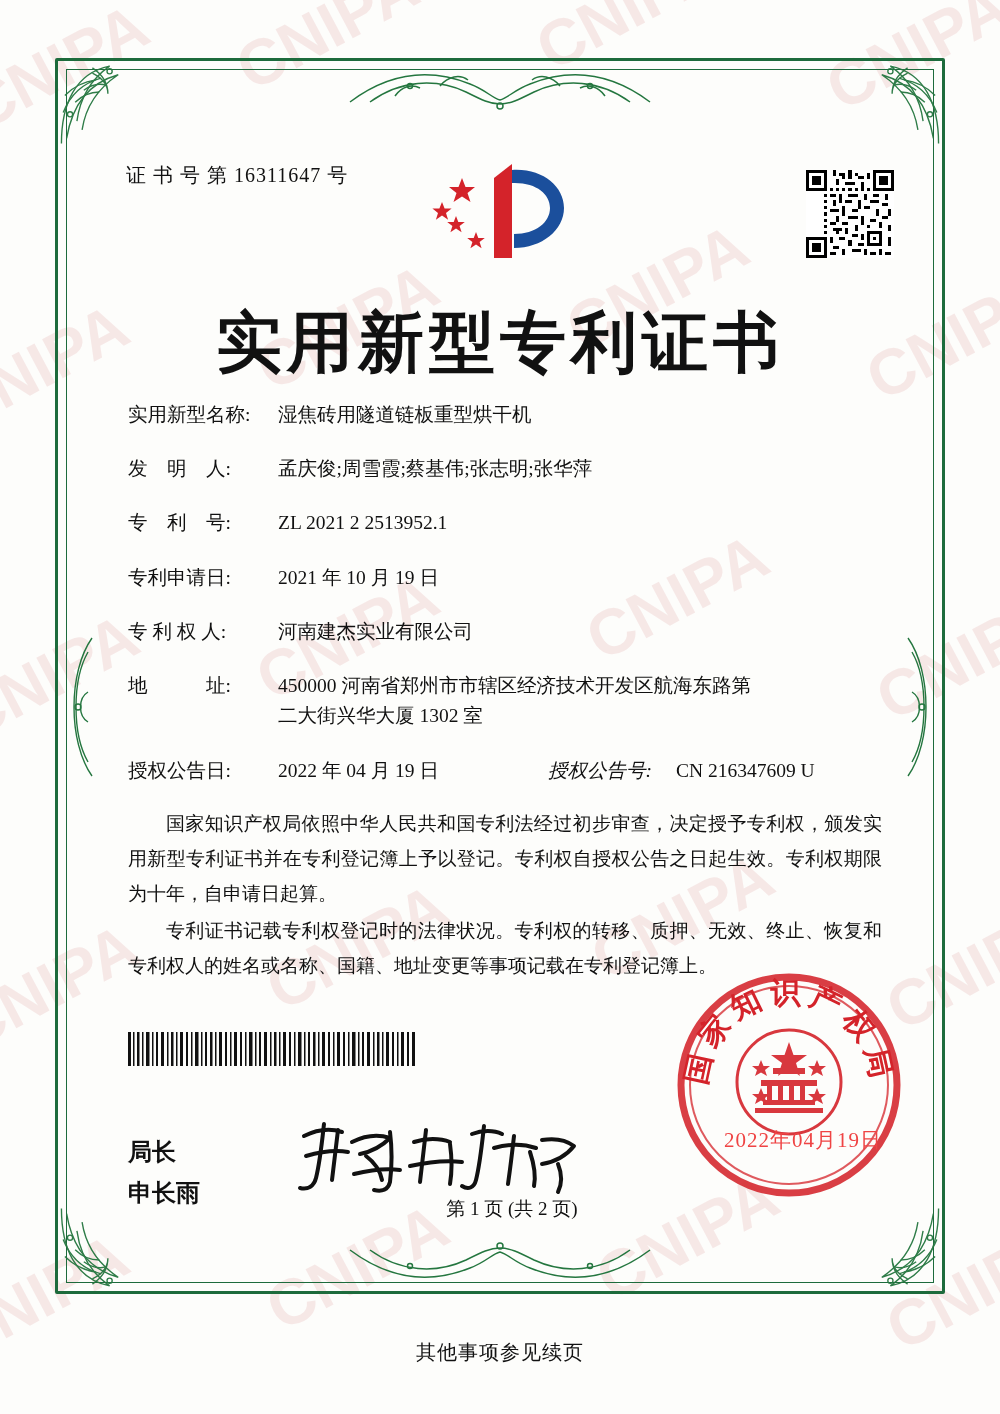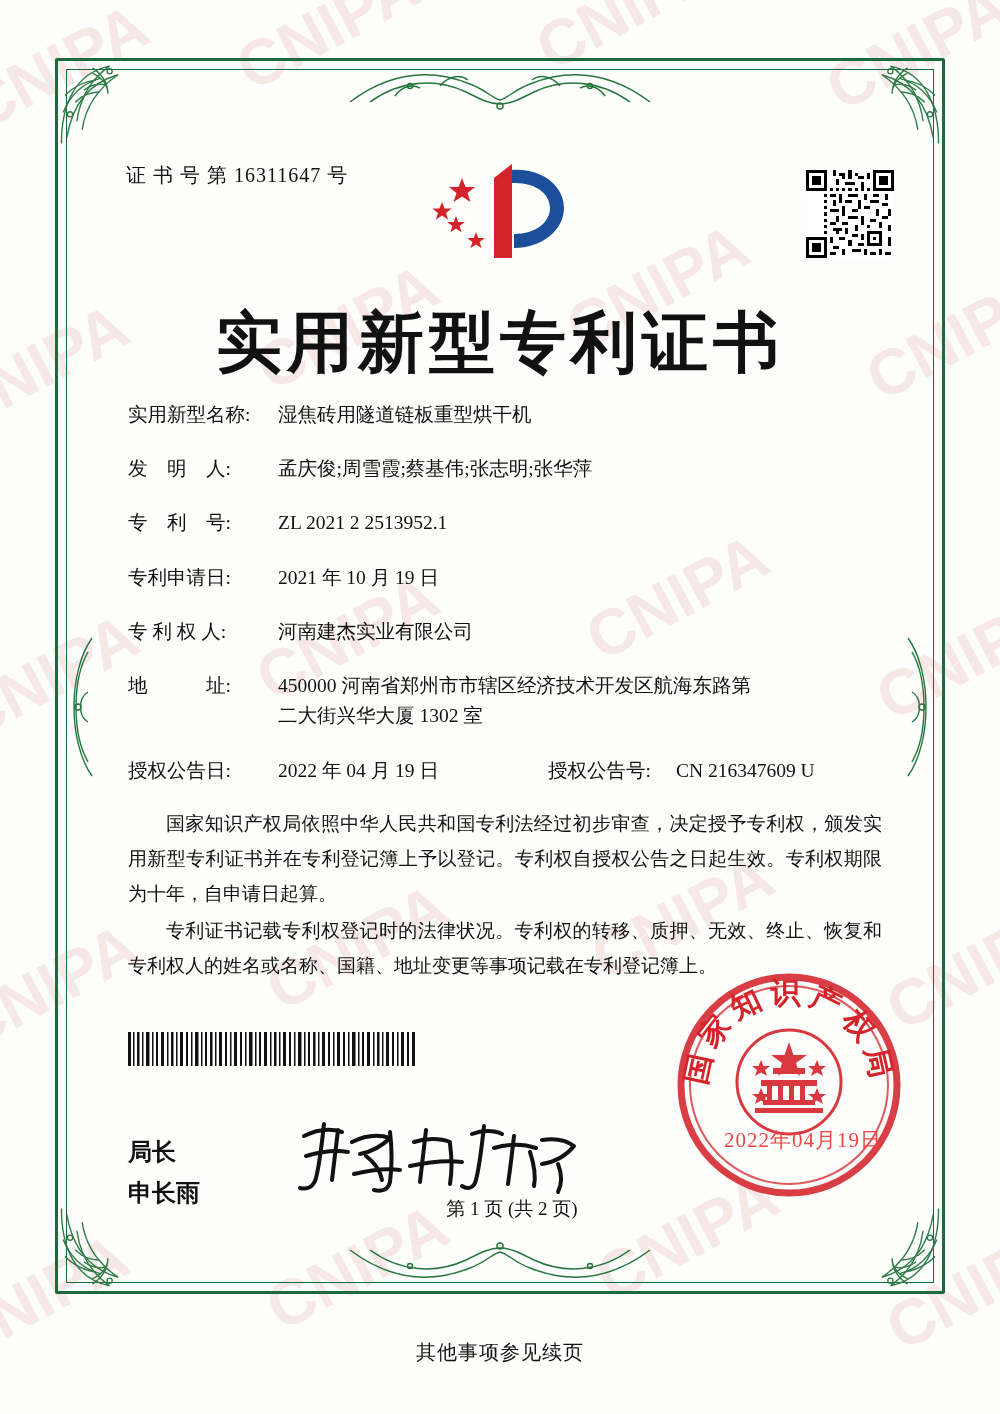--- a/index.html
+++ b/index.html
@@ -156,21 +156,21 @@
     letter-spacing: 0px;
   }
   .fvalue {
     flex: 1;
   }
   .fvalue .line2 { display: block; }
 
   .frow.two { margin-bottom: 20px; }
   .half-left { display: flex; width: 420px; flex: none; }
   .half-right { display: flex; }
-  .half-right .flabel { width: 128px; }
+  .half-right .flabel { width: 128px; font-style: italic; }
 
   .para {
     position: absolute;
     left: 32px;
     right: 10px;
     top: 0;
     font-size: 19px;
     line-height: 1.85;
     text-align: justify;
   }

